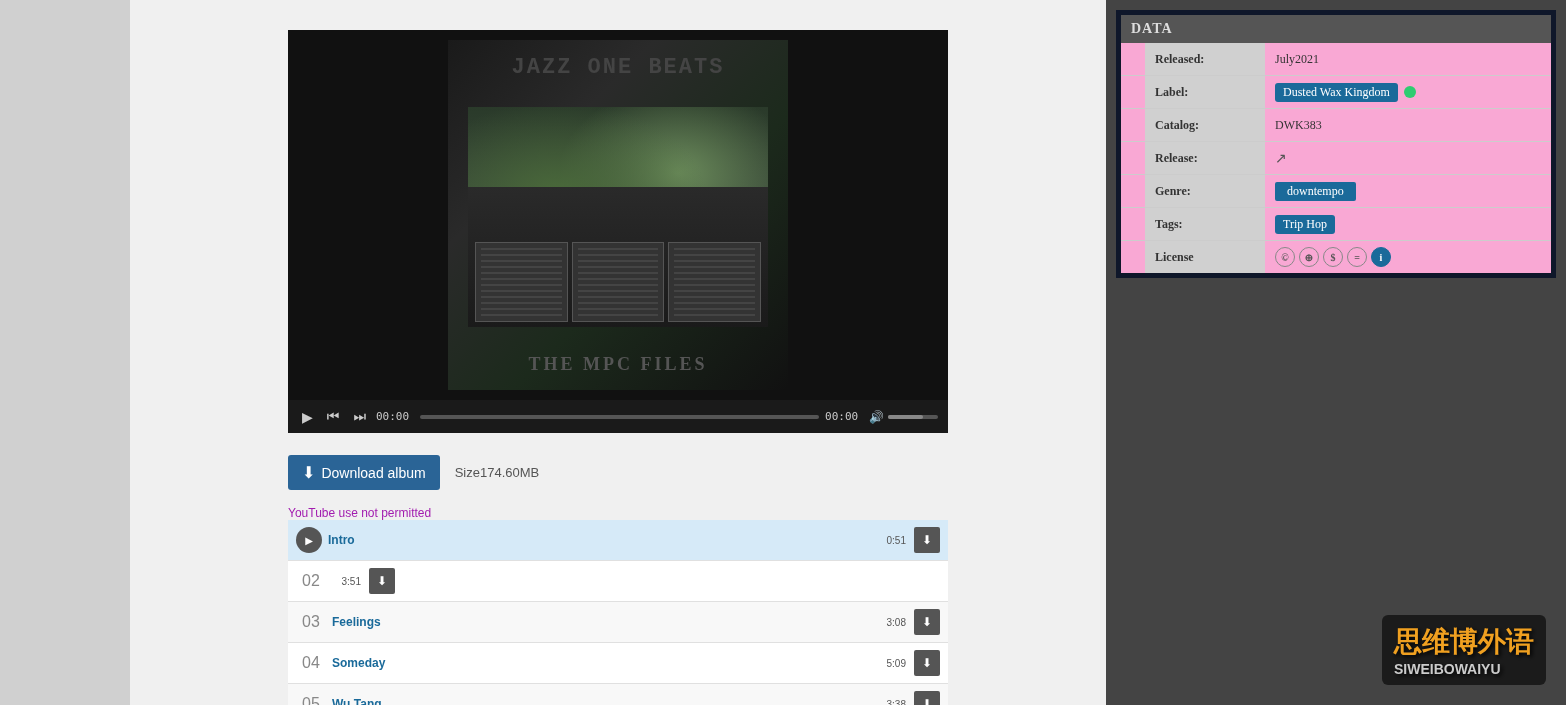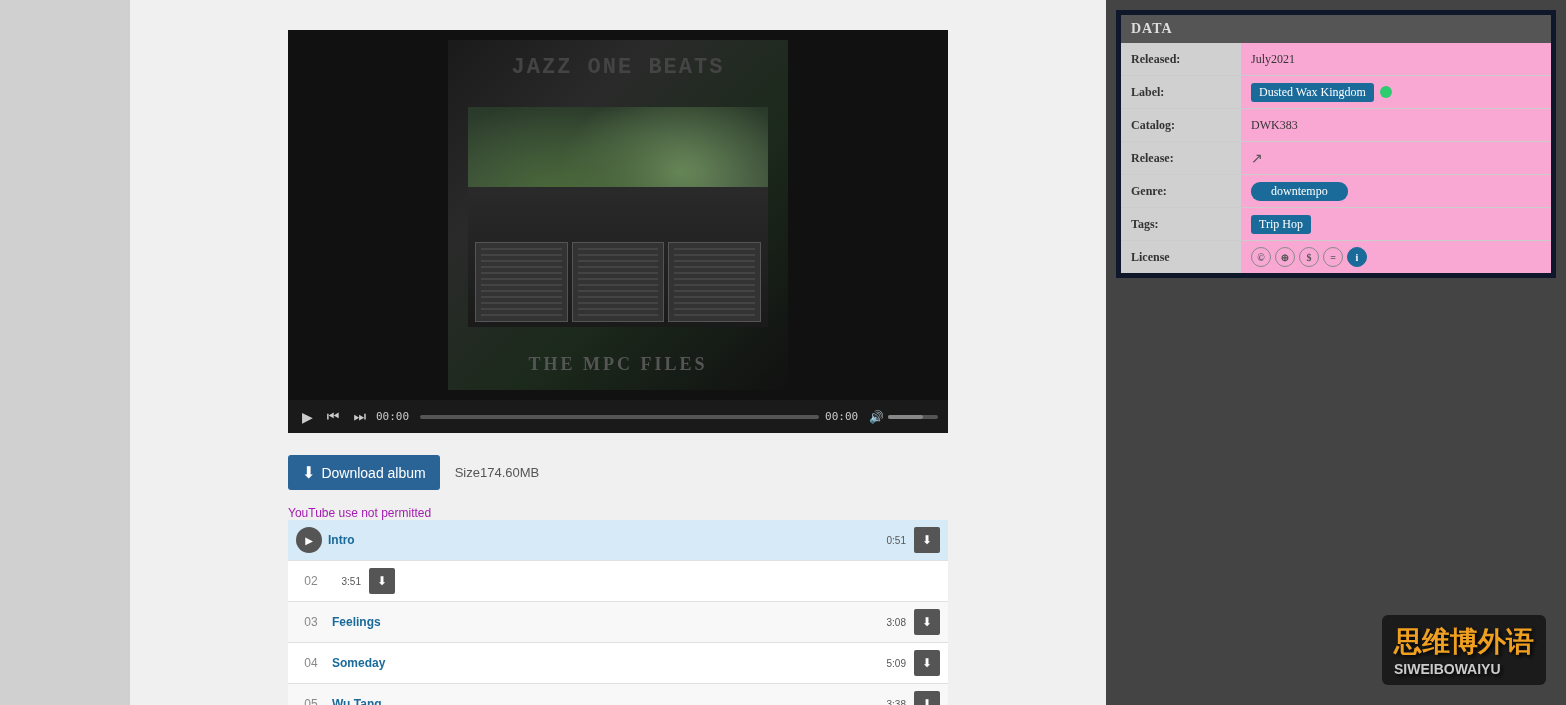--- a/index.html
+++ b/index.html
@@ -253,21 +253,21 @@
       background: #f8f8f8;
     }
 
     .track-row.active {
       background: #d6eaf8;
     }
 
     .track-num {
       width: 30px;
       color: #888;
-      font-size: 12px;
+      font-size: 16px;
       text-align: center;
       flex-shrink: 0;
     }
 
     .track-play-btn {
       width: 26px;
       height: 26px;
       background: #555;
       border-radius: 50%;
       display: flex;
@@ -341,20 +341,21 @@
       background: #d0d0d0;
       color: #333;
       font-weight: bold;
       font-size: 12px;
       padding: 6px 10px;
       width: 120px;
       flex-shrink: 0;
       min-height: 32px;
       display: flex;
       align-items: center;
+      margin-left: 24px;
     }
 
     .data-value {
       padding: 6px 10px;
       color: #333;
       font-size: 12px;
       display: flex;
       align-items: center;
       gap: 6px;
     }
@@ -363,22 +364,22 @@
       background: #1a6a9a;
       color: #fff;
       padding: 2px 8px;
       border-radius: 3px;
       font-size: 12px;
     }
 
     .genre-badge {
       background: #1a6a9a;
       color: #fff;
-      padding: 2px 20px;
-      border-radius: 9px;
+      padding: 2px 12px;
+      border-radius: 2px;
       font-size: 12px;
     }
 
     .tag-badge {
       background: #1a6a9a;
       color: #fff;
       padding: 2px 8px;
       border-radius: 3px;
       font-size: 12px;
     }

